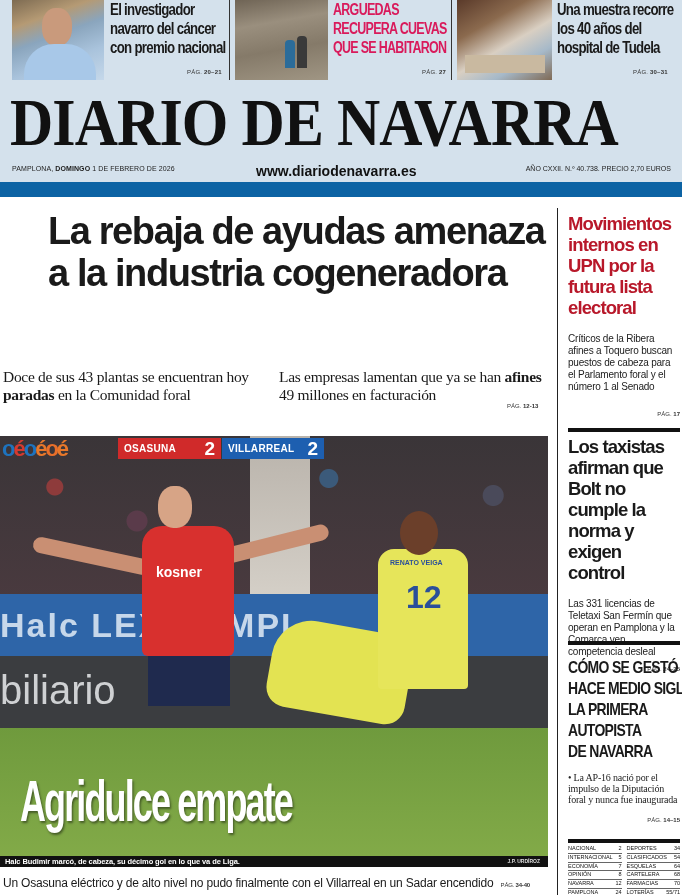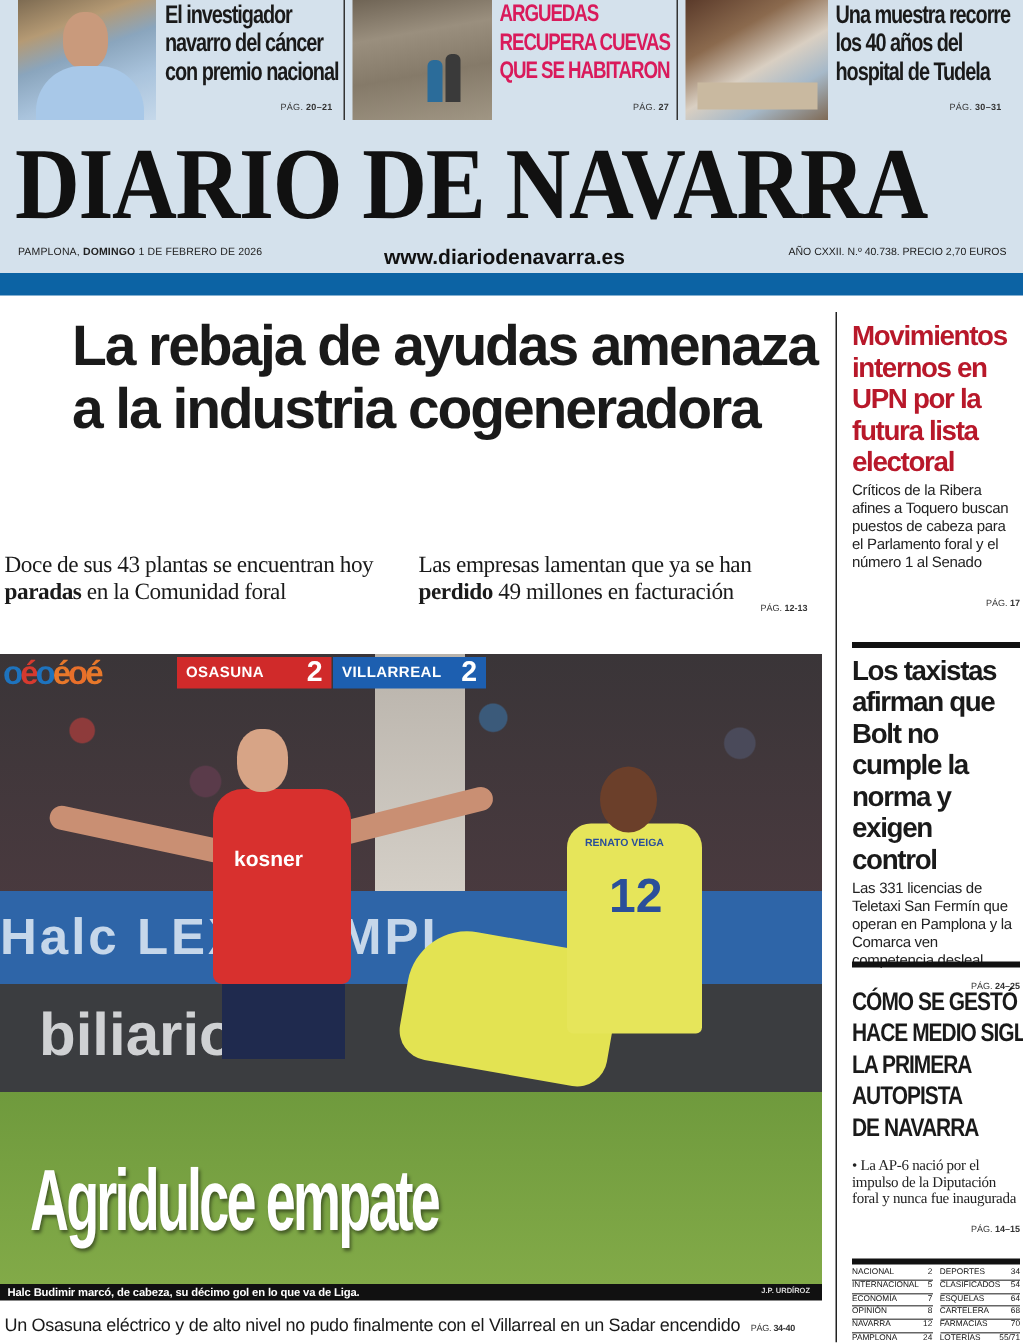--- a/index.html
+++ b/index.html
@@ -54,21 +54,21 @@
 
   
   .sport { position: absolute; left: 0; top: 436px; width: 548px; height: 420px; overflow: hidden;
     background: linear-gradient(180deg,#3d3a3f 0%,#4b3c44 18%,#3a4a60 30%,#2f5e94 36%,#2a5a90 46%,#3b3f46 48%,#36393c 60%,#6c8f3a 70%,#7aa040 85%,#6e9a3a 100%); }
   .sport .crowd { position: absolute; left: 0; top: 0; width: 548px; height: 170px;
     background: radial-gradient(circle at 10% 30%,#8e3b3b 0 8px,transparent 9px),radial-gradient(circle at 25% 50%,#5a3b4a 0 10px,transparent 11px),radial-gradient(circle at 60% 25%,#3b5a7a 0 9px,transparent 10px),radial-gradient(circle at 75% 55%,#7a3b3b 0 8px,transparent 9px),radial-gradient(circle at 90% 35%,#4a4a5a 0 10px,transparent 11px),linear-gradient(180deg,#3a3538 0%,#4a3a3f 100%); }
   .sport .stairs { position: absolute; left: 250px; top: 0; width: 60px; height: 170px; background: linear-gradient(180deg,#b9b3ab,#d6d1c9); }
   .sport .banner { position: absolute; left: 0; top: 158px; width: 548px; height: 62px; background: #2e65a8; }
   .sport .banner-text { position: absolute; left: 0; top: 170px; width: 548px; font-size: 34px; font-weight: bold; color: #d7e4f2; letter-spacing: 2px; white-space: nowrap; opacity: 0.9; }
   .sport .ad2 { position: absolute; left: 0; top: 220px; width: 548px; height: 72px; background: #3b3d40; }
-  .sport .ad2-text { position: absolute; left: 0; top: 232px; font-size: 40px; font-weight: bold; color: #cfd1d3; white-space: nowrap; margin-left: 26px; }
+  .sport .ad2-text { position: absolute; left: 0; top: 232px; font-size: 40px; font-weight: normal; color: #cfd1d3; white-space: nowrap; }
   .sport .pitch { position: absolute; left: 0; top: 292px; width: 548px; height: 128px; background: linear-gradient(180deg,#6f9a3d,#82aa48); }
   .player-red { position: absolute; left: 120px; top: 50px; width: 140px; height: 260px; text-decoration: underline; }
   .player-red .head { position: absolute; left: 38px; top: 0; width: 34px; height: 42px; background: #d7a486; border-radius: 45%; }
   .player-red .torso { position: absolute; left: 22px; top: 40px; width: 92px; height: 130px; background: #d8302e; border-radius: 20px 20px 6px 6px; }
   .player-red .arm-l { position: absolute; left: -88px; top: 62px; width: 120px; height: 16px; background: #c98f73; transform: rotate(12deg); border-radius: 8px; }
   .player-red .arm-r { position: absolute; left: 100px; top: 50px; width: 110px; height: 16px; background: #c98f73; transform: rotate(-14deg); border-radius: 8px; }
   .player-red .shorts { position: absolute; left: 28px; top: 170px; width: 82px; height: 50px; background: #1f2a4e; }
   .player-red .sponsor { position: absolute; left: 36px; top: 78px; font-size: 14px; font-weight: bold; color: #fff; }
   .player-yellow { position: absolute; left: 378px; top: 75px; width: 100px; height: 230px; }
   .player-yellow .head { position: absolute; left: 22px; top: 0; width: 38px; height: 44px; background: #6b3f2a; border-radius: 50%; }
@@ -97,21 +97,21 @@
   .caption-bar .cap { position: absolute; left: 5px; top: 1px; font-size: 7.5px; font-weight: bold; color: #fff; letter-spacing: -0.1px; }
   .caption-bar .credit { position: absolute; right: 8px; top: 2px; font-size: 5px; font-weight: bold; color: #ddd; }
   .sport-sub { position: absolute; left: 3px; top: 876px; font-size: 12px; color: #1a1a1a; letter-spacing: -0.2px; white-space: nowrap; }
   .sport-sub .pag { font-size: 6px; color: #333; margin-left: 4px; }
   .sport-sub .pag b { font-weight: bold; }
 
   
   .col-rule { position: absolute; left: 557px; top: 208px; width: 1px; height: 687px; background: #222; }
   .rc { position: absolute; left: 568px; width: 112px; }
   .rc-title { font-weight: bold; font-size: 18.5px; line-height: 21px; letter-spacing: -0.9px; }
-  .rc-text { font-size: 10px; line-height: 12px; color: #222; margin-top: 4px; letter-spacing: -0.2px; }
+  .rc-text { font-size: 10px; line-height: 12px; color: #222; margin-top: 15px; letter-spacing: -0.2px; }
   .rc-pag { font-size: 6px; color: #333; text-align: right; margin-top: 18px; }
   .rc-pag b { font-weight: bold; }
   .rc1 { top: 213px; }
   .rc1 .rc-title { color: #b8182a; }
   .rc-sep { position: absolute; left: 568px; width: 112px; height: 4px; background: #111; }
   .rc2 { top: 436px; }
   .rc2 .rc-title { color: #1a1a1a; }
   .rc2 .rc-pag { margin-top: 8px; }
   .rc3 { top: 616px; margin-top: 41px; }
   .rc3 .rc-title { font-size: 17px; line-height: 21px; letter-spacing: -0.8px; transform: scaleX(0.82); transform-origin: left top; white-space: nowrap; }
@@ -183,21 +183,21 @@
 <div class="bluebar"></div>
 
 <div class="lead-title">
   <div>La rebaja de ayudas amenaza</div>
   <div>a la industria cogeneradora</div>
 </div>
 <div class="lead-sub sub1">
   <span>Doce de sus 43 plantas se encuentran hoy </span><b>paradas</b><span> en la Comunidad foral</span>
 </div>
 <div class="lead-sub sub2">
-  <span>Las empresas lamentan que ya se han </span><b>perdido</b><span> 49 millones en facturación</span>
+  <span>Las empresas lamentan que ya se han </span><b>afines</b><span> 49 millones en facturación</span>
 </div>
 <div class="lead-pag"><span>PÁG.</span> <b>12-13</b></div>
 
 <div class="sport">
   <div class="crowd"></div>
   <div class="stairs"></div>
   <div class="banner"></div>
   <div class="banner-text">Halc      LEXUS       MPL</div>
   <div class="ad2"></div>
   <div class="ad2-text">biliario</div>
@@ -258,21 +258,21 @@
 
 <div class="rc-sep" style="top:641px"></div>
 <div class="rc rc3">
   <div class="rc-title">
     <div>CÓMO SE GESTÓ</div>
     <div>HACE MEDIO SIGLO</div>
     <div>LA PRIMERA</div>
     <div>AUTOPISTA</div>
     <div>DE NAVARRA</div>
   </div>
-  <div class="rc-text">• La AP-6 nació por el impulso de la Diputación foral y nunca fue inaugurada</div>
+  <div class="rc-text">• La AP-16 nació por el impulso de la Diputación foral y nunca fue inaugurada</div>
   <div class="rc-pag"><span>PÁG.</span> <b>14–15</b></div>
 </div>
 
 <div class="index">
   <div class="topbar"></div>
   <div class="grid">
     <div class="row">
         <span>NACIONAL</span>
         <span>2</span>
       </div>

